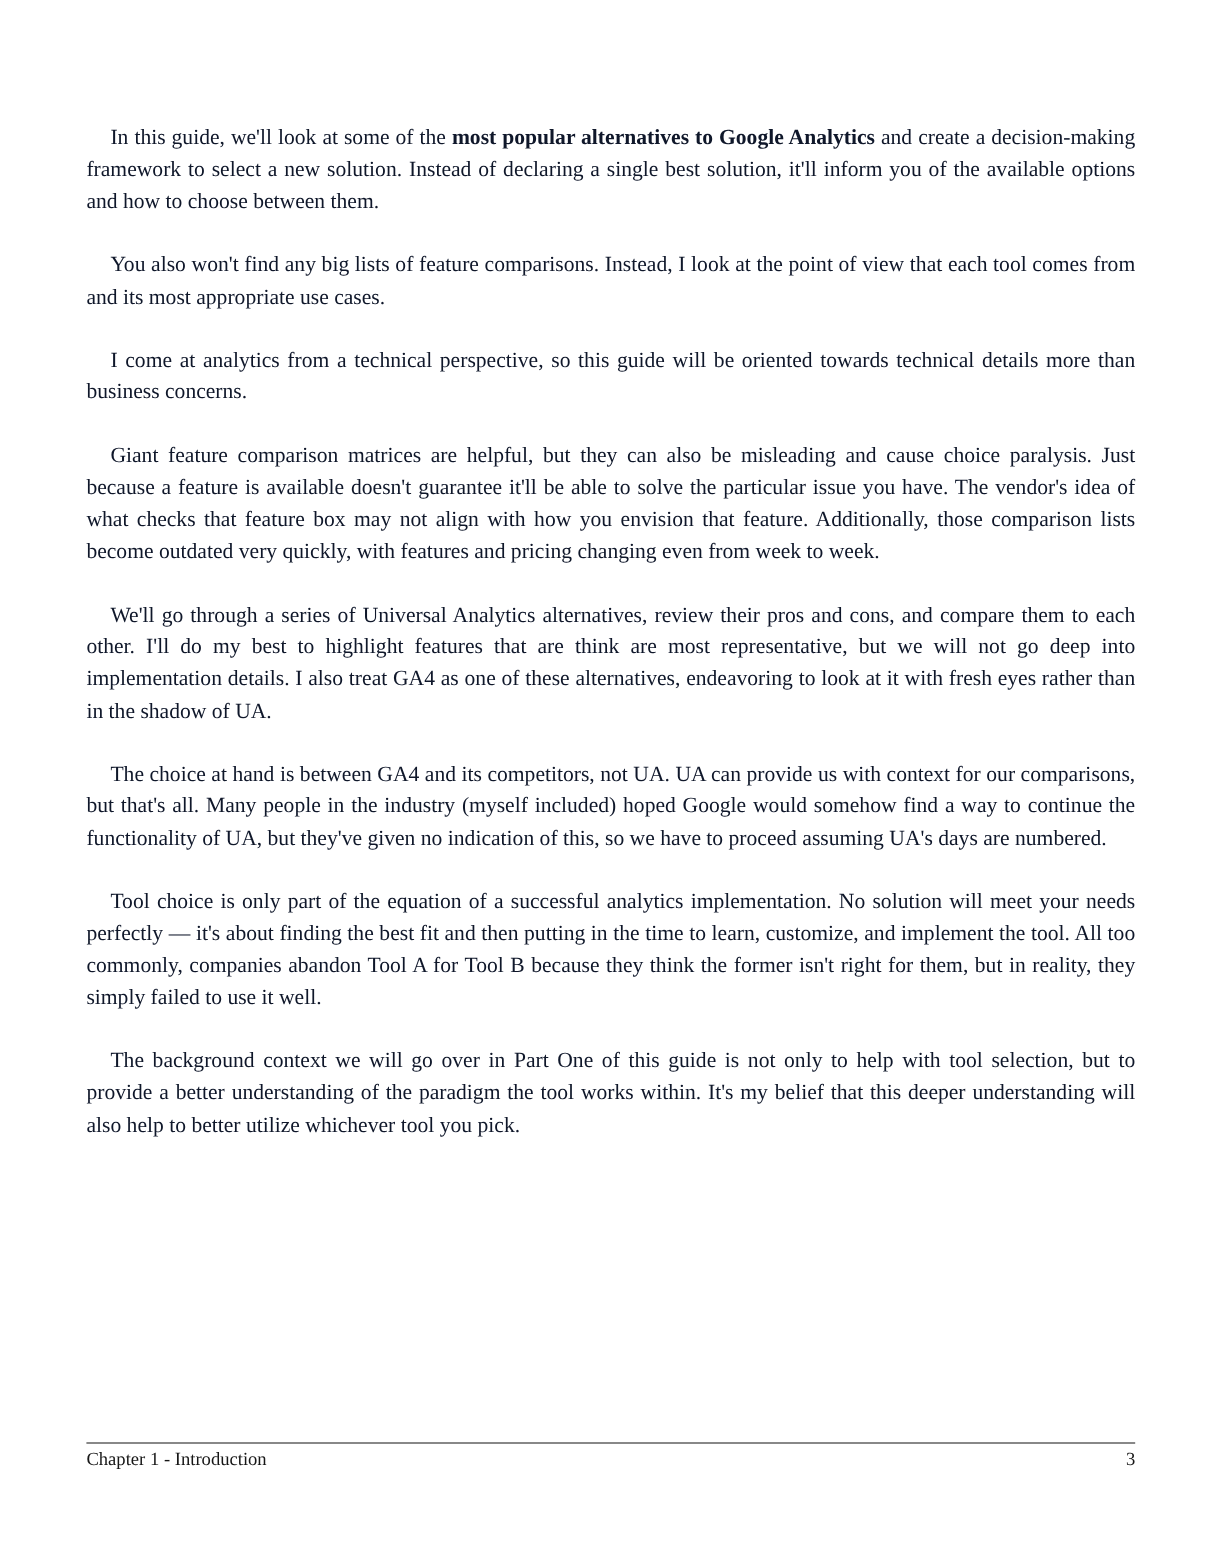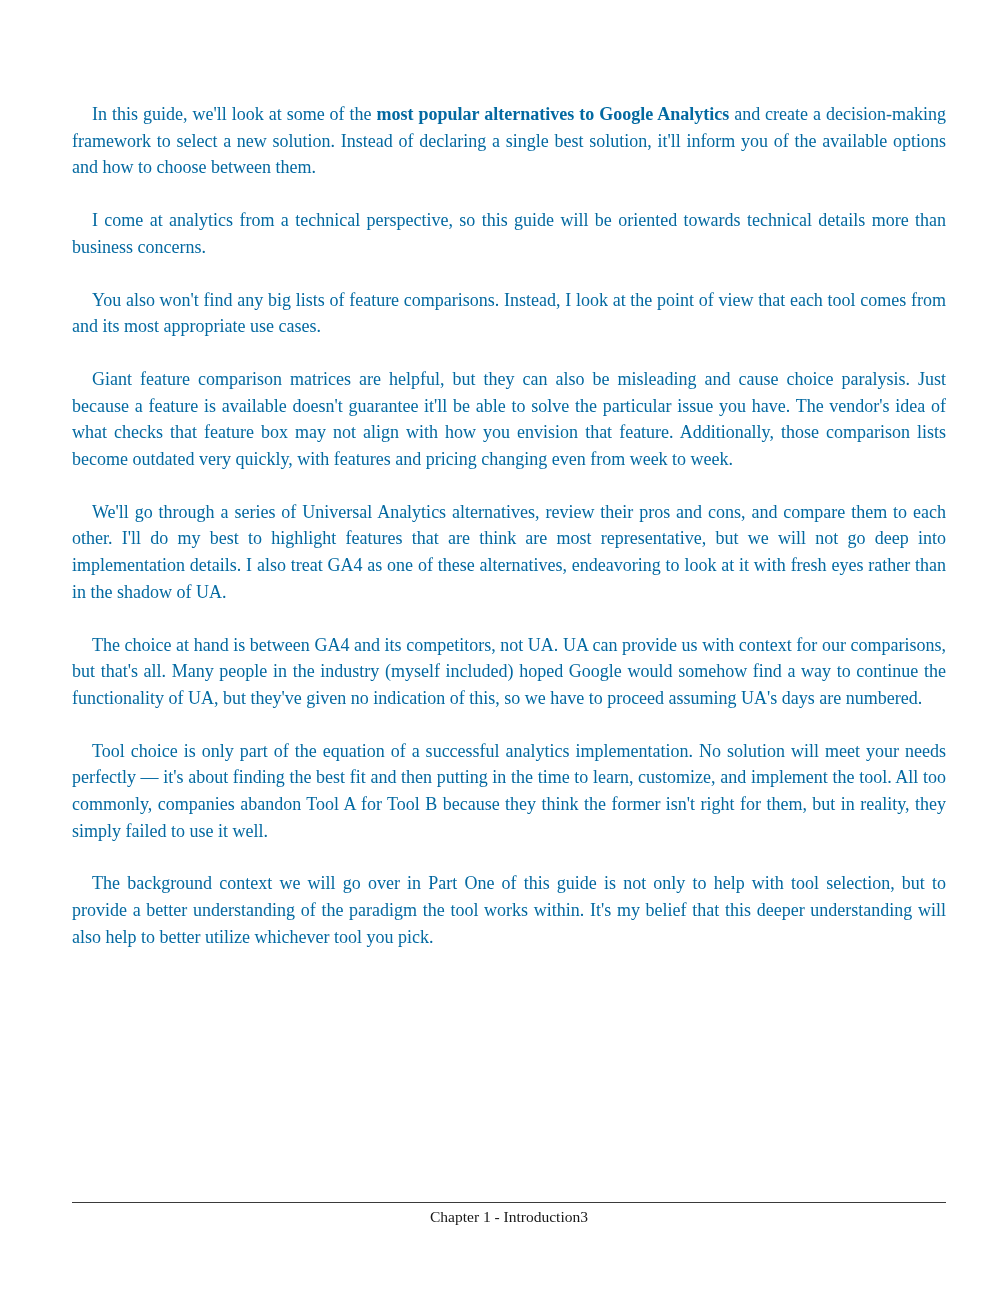--- a/index.html
+++ b/index.html
@@ -25,56 +25,56 @@
     top: 101px;
     left: 72px;
     width: 874px;
   }
   .para {
     margin: 0 0 26px 0;
     font-size: 18px;
     line-height: 26.7px;
     text-align: justify;
     text-indent: 20px;
-    color: #0369a1;
+    color: #0f172a;
   }
   .para strong {
     font-weight: bold;
   }
   .footer {
     position: absolute;
     left: 72px;
     top: 1202px;
     width: 874px;
   }
   .footer-rule {
     border-top: 1px solid #3a3a3a;
     height: 0;
   }
   .footer-row {
     display: flex;
-    justify-content: center;
+    justify-content: space-between;
     align-items: baseline;
     padding-top: 5px;
     font-size: 15.5px;
     color: #161616;
   }
 </style>
 </head>
 <body>
 
 <div class="page">
 
   <main class="content">
     <p class="para"><span>In this guide, we'll look at some of the </span><strong>most popular alternatives to Google Analytics</strong><span> and create a decision-making framework to select a new solution. Instead of declaring a single best solution, it'll inform you of the available options and how to choose between them.</span></p>
 
 
+    <p class="para">You also won't find any big lists of feature comparisons. Instead, I look at the point of view that each tool comes from and its most appropriate use cases.</p>
+
     <p class="para">I come at analytics from a technical perspective, so this guide will be oriented towards technical details more than business concerns.</p>
-
-    <p class="para">You also won't find any big lists of feature comparisons. Instead, I look at the point of view that each tool comes from and its most appropriate use cases.</p>
 
     <p class="para">Giant feature comparison matrices are helpful, but they can also be misleading and cause choice paralysis. Just because a feature is available doesn't guarantee it'll be able to solve the particular issue you have. The vendor's idea of what checks that feature box may not align with how you envision that feature. Additionally, those comparison lists become outdated very quickly, with features and pricing changing even from week to week.</p>
 
     <p class="para">We'll go through a series of Universal Analytics alternatives, review their pros and cons, and compare them to each other. I'll do my best to highlight features that are think are most representative, but we will not go deep into implementation details. I also treat GA4 as one of these alternatives, endeavoring to look at it with fresh eyes rather than in the shadow of UA.</p>
 
     <p class="para">The choice at hand is between GA4 and its competitors, not UA. UA can provide us with context for our comparisons, but that's all. Many people in the industry (myself included) hoped Google would somehow find a way to continue the functionality of UA, but they've given no indication of this, so we have to proceed assuming UA's days are numbered.</p>
 
     <p class="para">Tool choice is only part of the equation of a successful analytics implementation. No solution will meet your needs perfectly — it's about finding the best fit and then putting in the time to learn, customize, and implement the tool. All too commonly, companies abandon Tool A for Tool B because they think the former isn't right for them, but in reality, they simply failed to use it well.</p>
 
     <p class="para">The background context we will go over in Part One of this guide is not only to help with tool selection, but to provide a better understanding of the paradigm the tool works within. It's my belief that this deeper understanding will also help to better utilize whichever tool you pick.</p>

